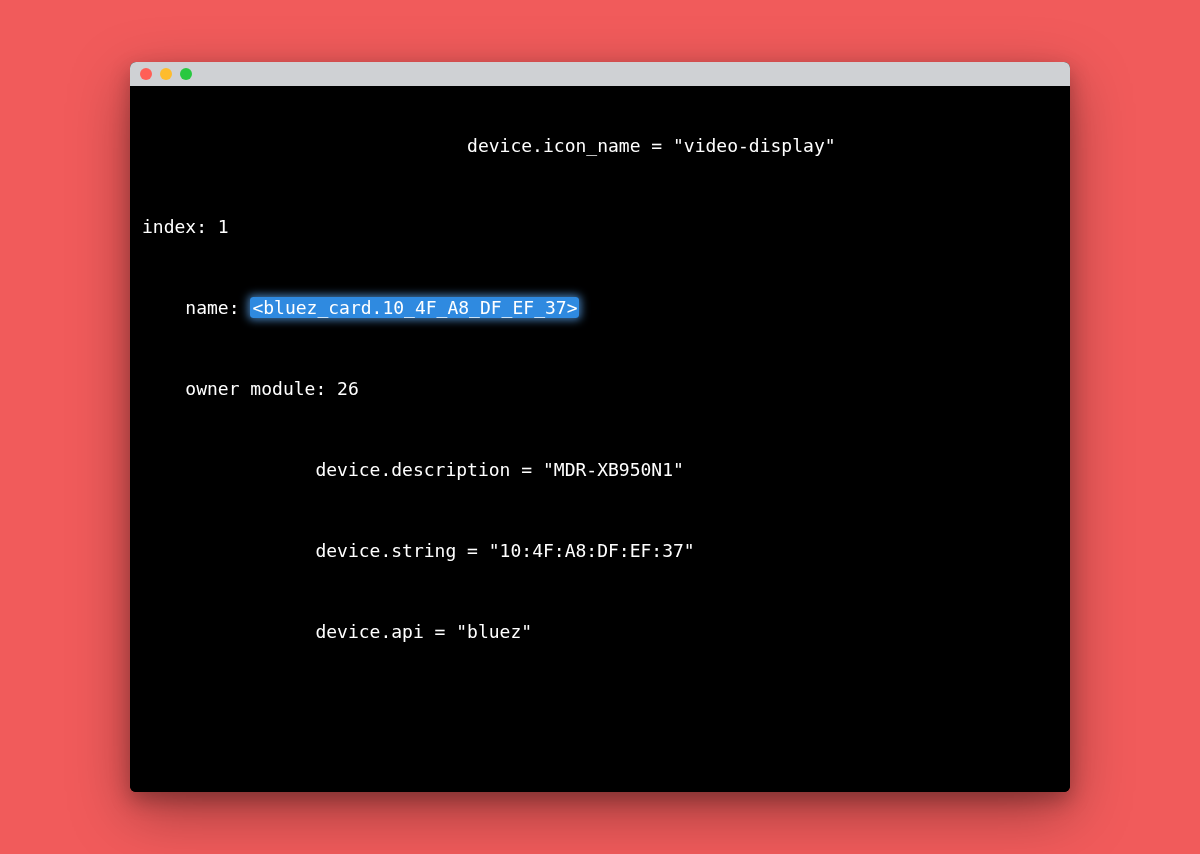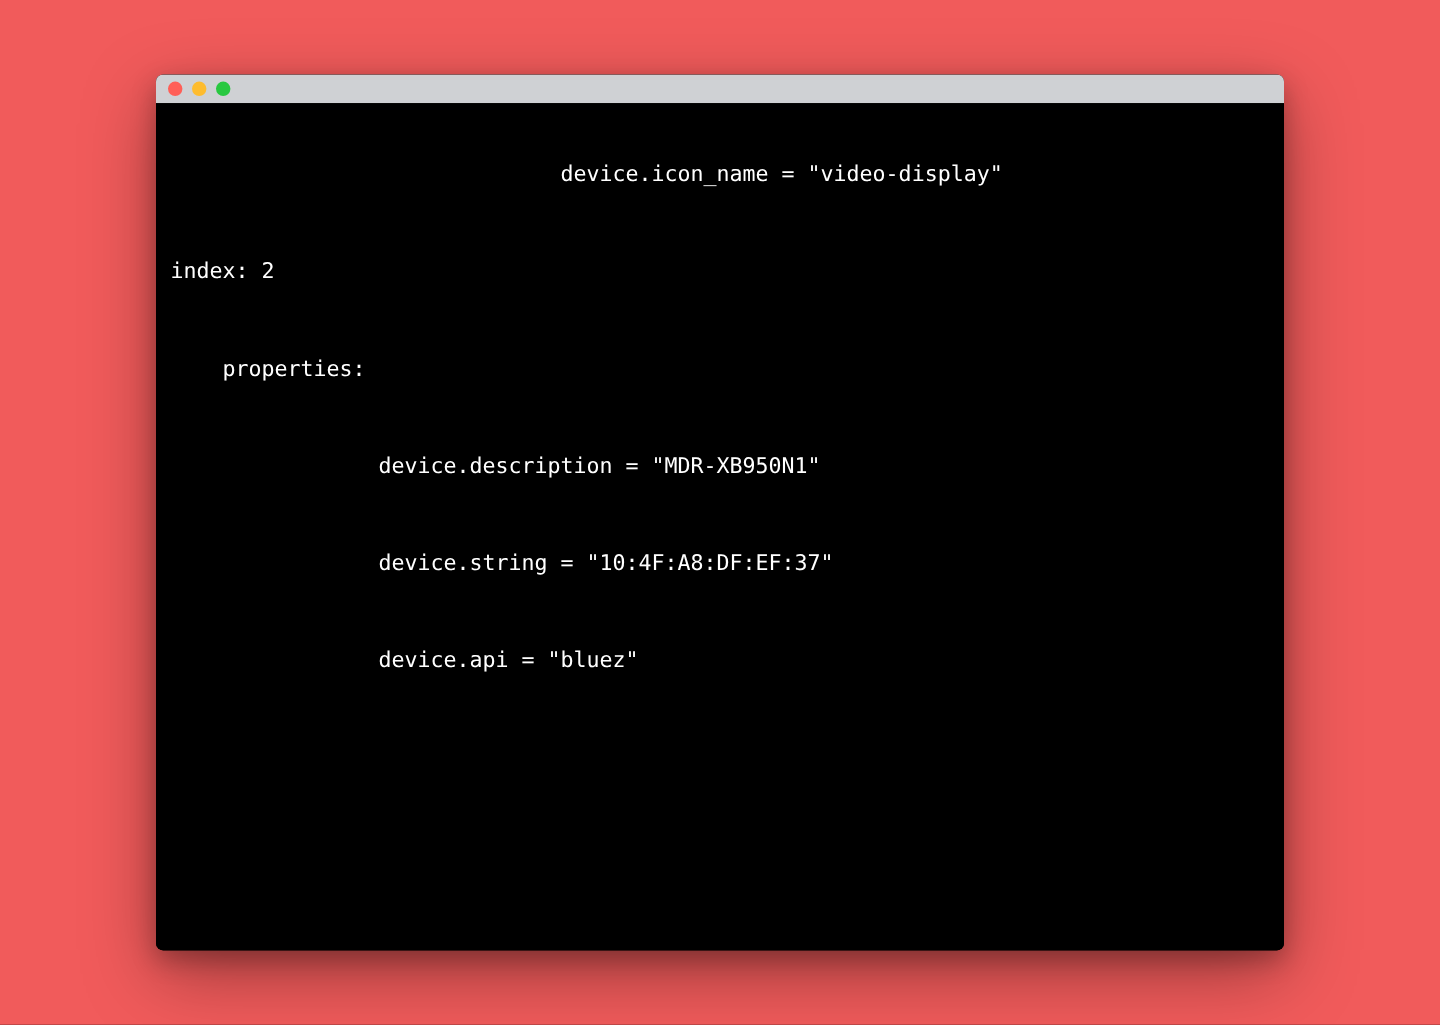--- a/index.html
+++ b/index.html
@@ -65,22 +65,23 @@
 <body>
 
 <div class="window">
   <div class="titlebar">
     <div class="traffic-light tl-red"></div>
     <div class="traffic-light tl-yellow"></div>
     <div class="traffic-light tl-green"></div>
   </div>
   <div class="terminal">
     <span class="line topcut">device.icon_name = "video-display"</span>
-    <span class="line">index: 2</span>
-    <span class="line indent-1">properties:</span>
+    <span class="line">index: 1</span>
+    <span class="line indent-1"><span>name: </span><span class="hl">&lt;bluez_card.10_4F_A8_DF_EF_37&gt;</span></span>
+    <span class="line indent-1">owner module: 26</span>
     <span class="line indent-3">device.description = "MDR-XB950N1"</span>
     <span class="line indent-3">device.string = "10:4F:A8:DF:EF:37"</span>
     <span class="line indent-3">device.api = "bluez"</span>
     
     
     
     
     
     
     

